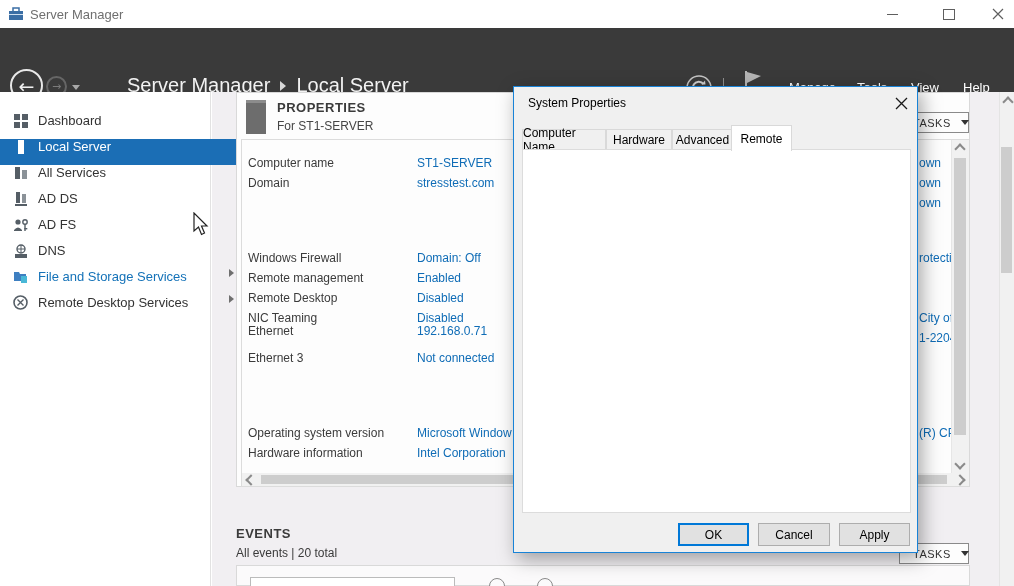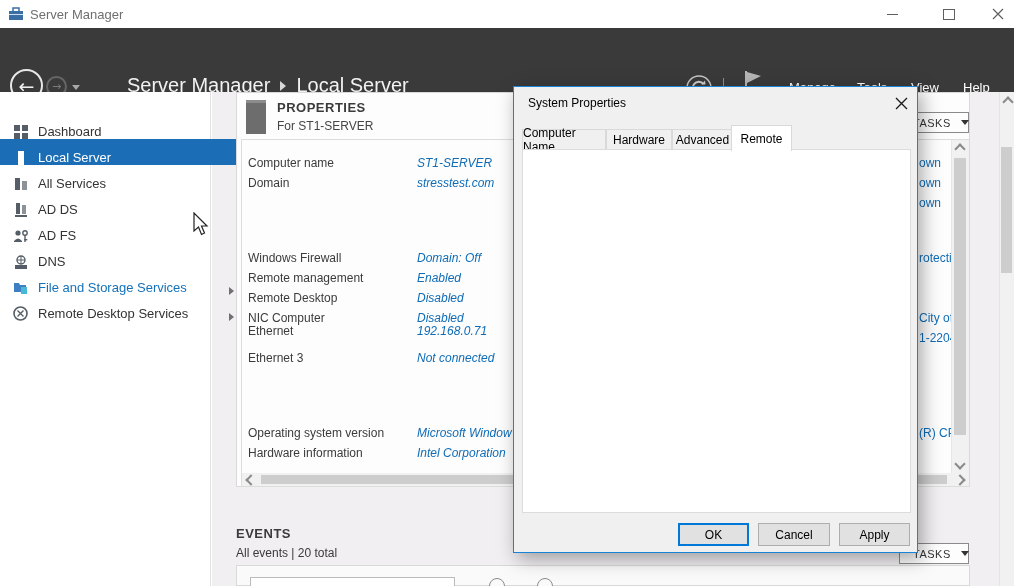--- a/index.html
+++ b/index.html
@@ -26,21 +26,21 @@
   #breadcrumb{left:127px;top:46px;font-size:20px;color:#f2f2f2;display:flex;align-items:center;gap:10px;}
   .bc-sep{width:0;height:0;border-top:5px solid transparent;border-bottom:5px solid transparent;
           border-left:6px solid #d8d8d8;}
   #refresh-btn{left:686px;top:47px;width:26px;height:26px;border-radius:50%;display:flex;
                align-items:center;justify-content:center;}
   #nav-sep{left:723px;top:50px;width:1px;height:21px;background:#8e8e8e;}
   .navmenu{top:52px;font-size:13px;color:#ffffff;}
 
   
   #sidebar{left:0;top:92px;width:211px;height:494px;background:#ffffff;border-right:1px solid #e2e2e2;box-sizing:border-box;}
-  .snav{position:absolute;left:0;width:242px;height:26px;display:flex;align-items:flex-end;font-size:13px;color:#333;}
+  .snav{position:absolute;left:0;width:242px;height:26px;display:flex;align-items:flex-start;font-size:13px;color:#333;}
   .snav .sicon{margin-left:13px;width:15px;height:15px;display:flex;align-items:center;justify-content:center;}
   .snav .slabel{margin-left:10px;white-space:nowrap;}
   .snav.selected{background:#1b6eb5;color:#fff;}
   .snav .blue{color:#1472b8;}
   .expand-tri{position:absolute;right:8px;width:0;height:0;border-top:4px solid transparent;
               border-bottom:4px solid transparent;border-left:5px solid #6f6f6f;}
 
   
   #main-bg{left:212px;top:92px;width:802px;height:494px;background:#f1eff2;}
 
@@ -53,21 +53,21 @@
   .chev.right{transform:rotate(135deg);}
 
   
   #prop-tile{left:236px;top:92px;width:734px;height:395px;background:#fdfdfd;border:1px solid #d9d9d9;box-sizing:border-box;}
   #prop-icon{left:246px;top:100px;width:20px;height:34px;background:#6d6d6d;border-top:3px solid #8c8c8c;box-sizing:border-box;}
   #prop-title{left:277px;top:100px;font-size:13px;font-weight:bold;letter-spacing:.5px;color:#3b3b3b;}
   #prop-sub{left:277px;top:119px;font-size:12px;color:#454545;}
   #prop-box{left:241px;top:139px;width:728px;height:348px;border:1px solid #dcdcdc;box-sizing:border-box;}
   .prow{position:absolute;left:248px;height:15px;font-size:12px;color:#3b3b3b;white-space:nowrap;}
   .plab{display:inline-block;}
-  .pval{position:absolute;left:169px;color:#0f6cb6;white-space:nowrap;font-style:italic;}
+  .pval{position:absolute;left:169px;color:#0f6cb6;white-space:nowrap;}
   .pfrag{position:absolute;left:919px;width:33px;overflow:hidden;white-space:nowrap;color:#0f6cb6;font-size:12px;}
 
   
   #prop-vscroll{left:951px;top:140px;width:18px;height:333px;background:#f1f1f1;border-left:1px solid #e6e6e6;box-sizing:border-box;}
   #prop-vthumb{left:954px;top:158px;width:12px;height:277px;background:#cdcdcd;}
   #prop-hscroll{left:242px;top:473px;width:727px;height:13px;background:#f1f1f1;}
   #prop-hthumb{left:261px;top:475px;width:686px;height:9px;background:#cdcdcd;}
   .sbtn{display:flex;align-items:center;justify-content:center;}
 
   
@@ -262,21 +262,21 @@
 <div id="prop-icon" class="abs"></div>
 <div id="prop-title" class="abs">PROPERTIES</div>
 <div id="prop-sub" class="abs">For ST1-SERVER</div>
 <div id="prop-box" class="abs"></div>
 
 <div class="prow" style="top:156px"><span class="plab">Computer name</span><span class="pval">ST1-SERVER</span></div>
 <div class="prow" style="top:176px"><span class="plab">Domain</span><span class="pval">stresstest.com</span></div>
 <div class="prow" style="top:251px"><span class="plab">Windows Firewall</span><span class="pval">Domain: Off</span></div>
 <div class="prow" style="top:271px"><span class="plab">Remote management</span><span class="pval">Enabled</span></div>
 <div class="prow" style="top:291px"><span class="plab">Remote Desktop</span><span class="pval">Disabled</span></div>
-<div class="prow" style="top:311px"><span class="plab">NIC Computer</span><span class="pval">Disabled</span></div>
+<div class="prow" style="top:311px"><span class="plab">NIC Teaming</span><span class="pval">Disabled</span></div>
 <div class="prow" style="top:324px"><span class="plab">Ethernet</span><span class="pval">192.168.0.71</span></div>
 <div class="prow" style="top:351px"><span class="plab">Ethernet 3</span><span class="pval">Not connected</span></div>
 <div class="prow" style="top:426px"><span class="plab">Operating system version</span><span class="pval">Microsoft Window</span></div>
 <div class="prow" style="top:446px"><span class="plab">Hardware information</span><span class="pval">Intel Corporation</span></div>
 
 <div class="pfrag" style="top:156px">own</div>
 <div class="pfrag" style="top:176px">own</div>
 <div class="pfrag" style="top:196px">own</div>
 <div class="pfrag" style="top:251px">rotectio</div>
 <div class="pfrag" style="top:311px">City of</div>

